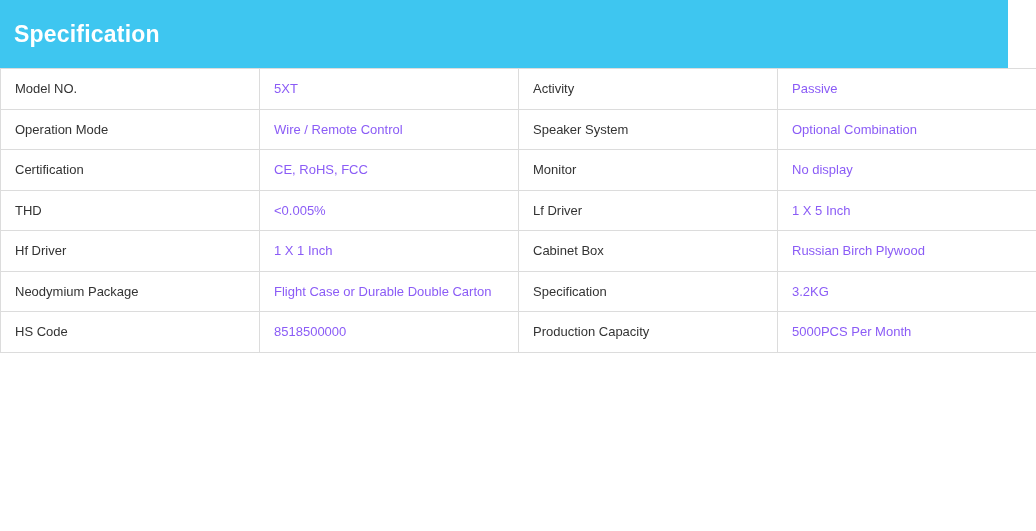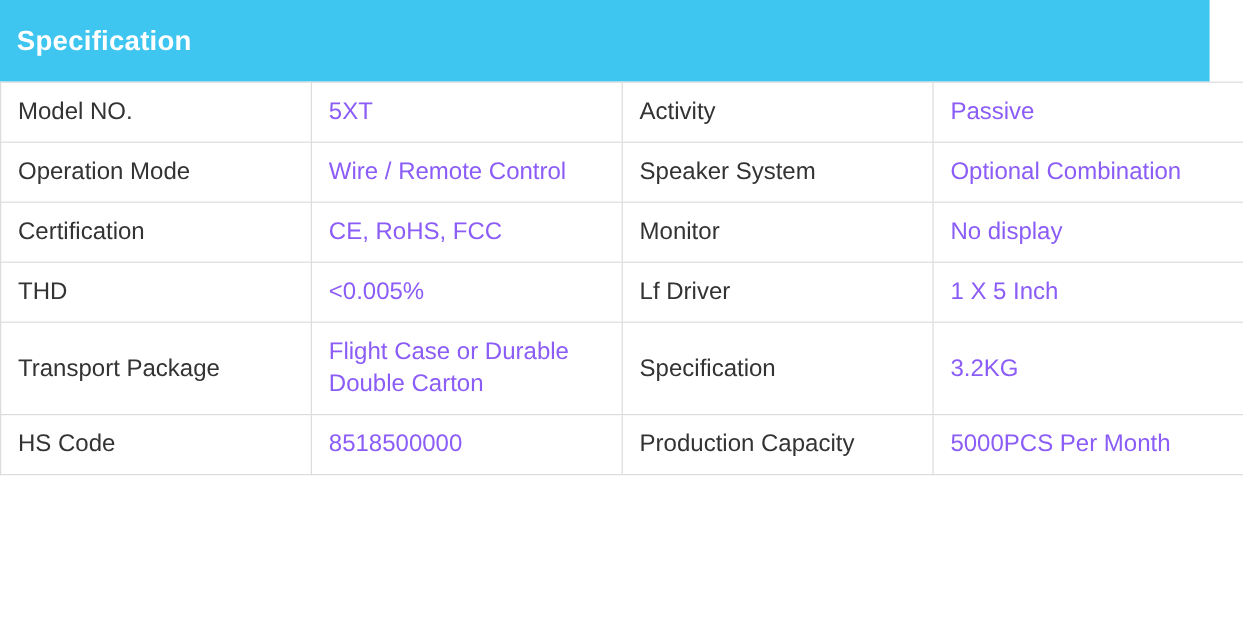--- a/index.html
+++ b/index.html
@@ -29,21 +29,21 @@
   .spec-header-title {
     color: #ffffff;
     font-size: 23px;
     font-weight: bold;
     letter-spacing: 0.2px;
   }
   table.spec-table {
     width: 1036px;
     border-collapse: collapse;
     table-layout: fixed;
-    font-size: 20px;
+    font-size: 13px;
   }
   table.spec-table td {
     border: 1px solid #dcdcdc;
     padding: 11px 14px;
     vertical-align: middle;
     color: #333333;
     line-height: 1.35;
     height: 20px;
     box-sizing: border-box;
   }
@@ -93,21 +93,27 @@
         <td class="label">Monitor</td>
         <td class="value">No display</td>
       </tr>
       <tr>
         <td class="label">THD</td>
         <td class="value">&lt;0.005%</td>
         <td class="label">Lf Driver</td>
         <td class="value">1 X 5 Inch</td>
       </tr>
       <tr>
-        <td class="label">Transport Package</td>
+        <td class="label">Hf Driver</td>
+        <td class="value">1 X 1 Inch</td>
+        <td class="label">Cabinet Box</td>
+        <td class="value">Russian Birch Plywood</td>
+      </tr>
+      <tr>
+        <td class="label">Neodymium Package</td>
         <td class="value">Flight Case or Durable Double Carton</td>
         <td class="label">Specification</td>
         <td class="value">3.2KG</td>
       </tr>
       <tr>
         <td class="label">HS Code</td>
         <td class="value">8518500000</td>
         <td class="label">Production Capacity</td>
         <td class="value">5000PCS Per Month</td>
       </tr>

